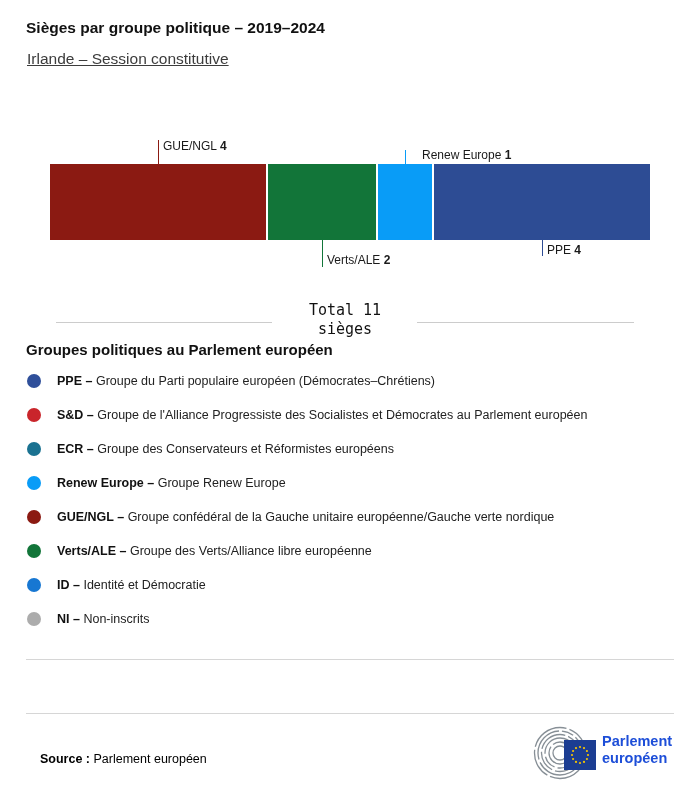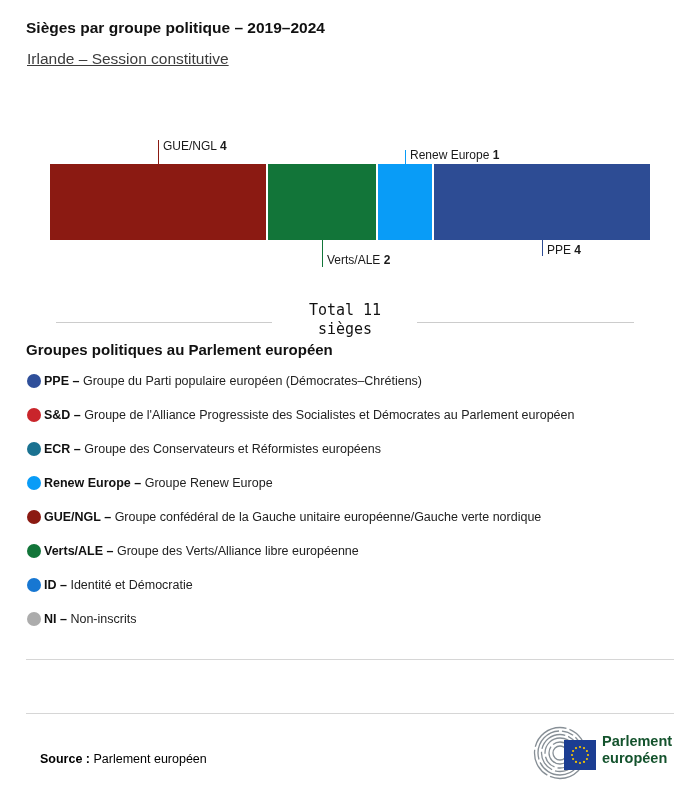--- a/index.html
+++ b/index.html
@@ -22,54 +22,54 @@
   .total-line.right { left: 417px; width: 217px; }
   .total-text { left: 270px; top: 301px; width: 150px; text-align: center;
     font-family: "DejaVu Sans Mono", monospace; font-weight: normal;
     font-size: 15px; line-height: 19px; color: #111; }
 
   .section-heading { left: 26px; top: 341px; font-size: 15px; font-weight: bold; color: #111; }
 
   #legend { left: 26px; top: 364px; width: 650px; }
   .legend-row { display: flex; align-items: center; height: 34px; }
   .legend-dot { width: 14px; height: 14px; border-radius: 50%; margin-left: 1px; flex: 0 0 14px; }
-  .legend-text { margin-left: 3px; font-size: 12.5px; color: #222; }
+  .legend-text { margin-left: 16px; font-size: 12.5px; color: #222; }
   .legend-text b { color: #111; }
 
   .rule { left: 26px; width: 648px; height: 1px; background: #d6d6d6; }
   .rule.top { top: 659px; }
   .rule.bottom { top: 713px; }
 
   .note { left: 26px; top: 671px; width: 605px; font-size: 11.5px; line-height: 16px; color: #2b2b2b; }
 
   .source { left: 40px; top: 752px; font-size: 12.5px; color: #000000; }
   .source b { font-weight: bold; }
 
   #logo { left: 527px; top: 726px; width: 150px; height: 54px; }
   .logo-text { position: absolute; left: 75px; top: 7px; font-size: 14.5px; line-height: 17px;
-    font-weight: bold; color: #14532d; }
+    font-weight: bold; color: #1d4ed8; }
 </style>
 </head>
 <body>
 
 <div id="page">
 
   <div class="abs title">Sièges par groupe politique – 2019–2024</div>
   <div class="abs subtitle">Irlande – Session constitutive</div>
 
   <div class="abs" id="chart">
       <div class="seg" style="left: 0px; width: 216px; background: rgb(139, 26, 18);"></div>
       <div class="callout-line" style="left: 108px; background: rgb(139, 26, 18); height: 24px; top: -24px;"></div>
       <div class="callout-label" style="left: 113px; top: -25px;"><span>GUE/NGL </span><b>4</b></div>
       <div class="seg" style="left: 218px; width: 108px; background: rgb(18, 117, 57);"></div>
       <div class="callout-line" style="left: 272px; background: rgb(18, 117, 57); height: 27px; top: 76px;"></div>
       <div class="callout-label" style="left: 277px; top: 89px;"><span>Verts/ALE </span><b>2</b></div>
       <div class="seg" style="left: 328px; width: 54px; background: rgb(9, 156, 247);"></div>
       <div class="callout-line" style="left: 355px; background: rgb(9, 156, 247); height: 14px; top: -14px;"></div>
-      <div class="callout-label" style="left: 360px; top: -16px;"><span>Renew Europe </span><b>1</b></div>
+      <div class="callout-label" style="left: 372px; top: -16px;"><span>Renew Europe </span><b>1</b></div>
       <div class="seg" style="left: 384px; width: 216px; background: rgb(45, 76, 148);"></div>
       <div class="callout-line" style="left: 492px; background: rgb(45, 76, 148); height: 16px; top: 76px;"></div>
       <div class="callout-label" style="left: 497px; top: 79px;"><span>PPE </span><b>4</b></div>
     </div>
 
   <div class="abs total-line left"></div>
   <div class="abs total-line right"></div>
   <div class="abs total-text">
     <div>Total 11</div>
     <div>sièges</div>

